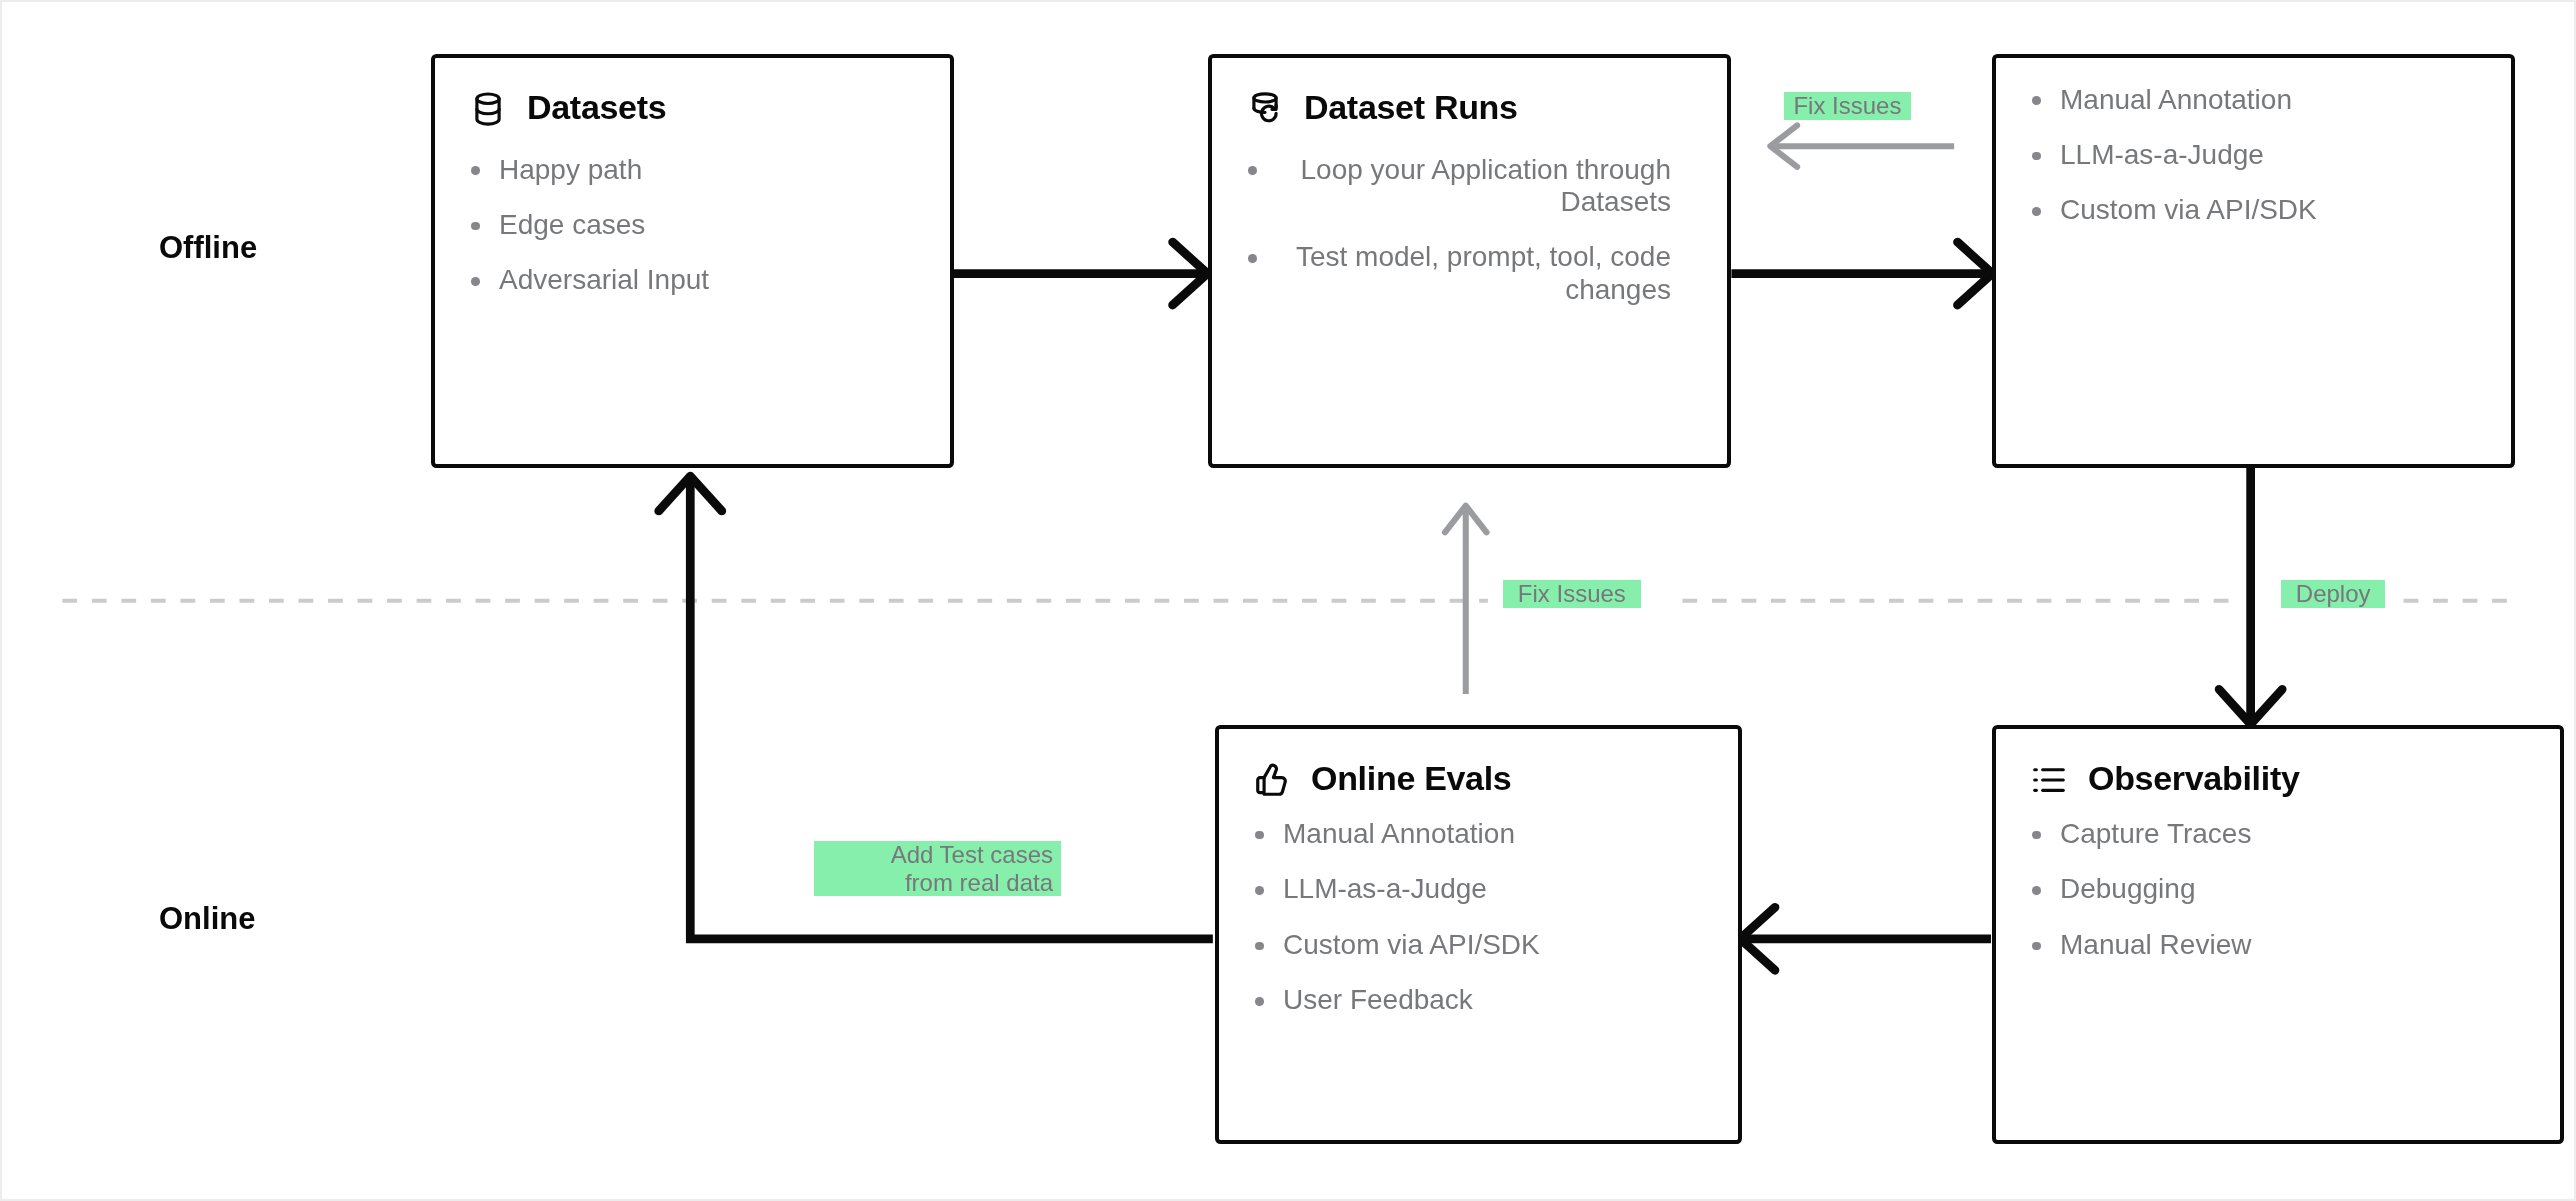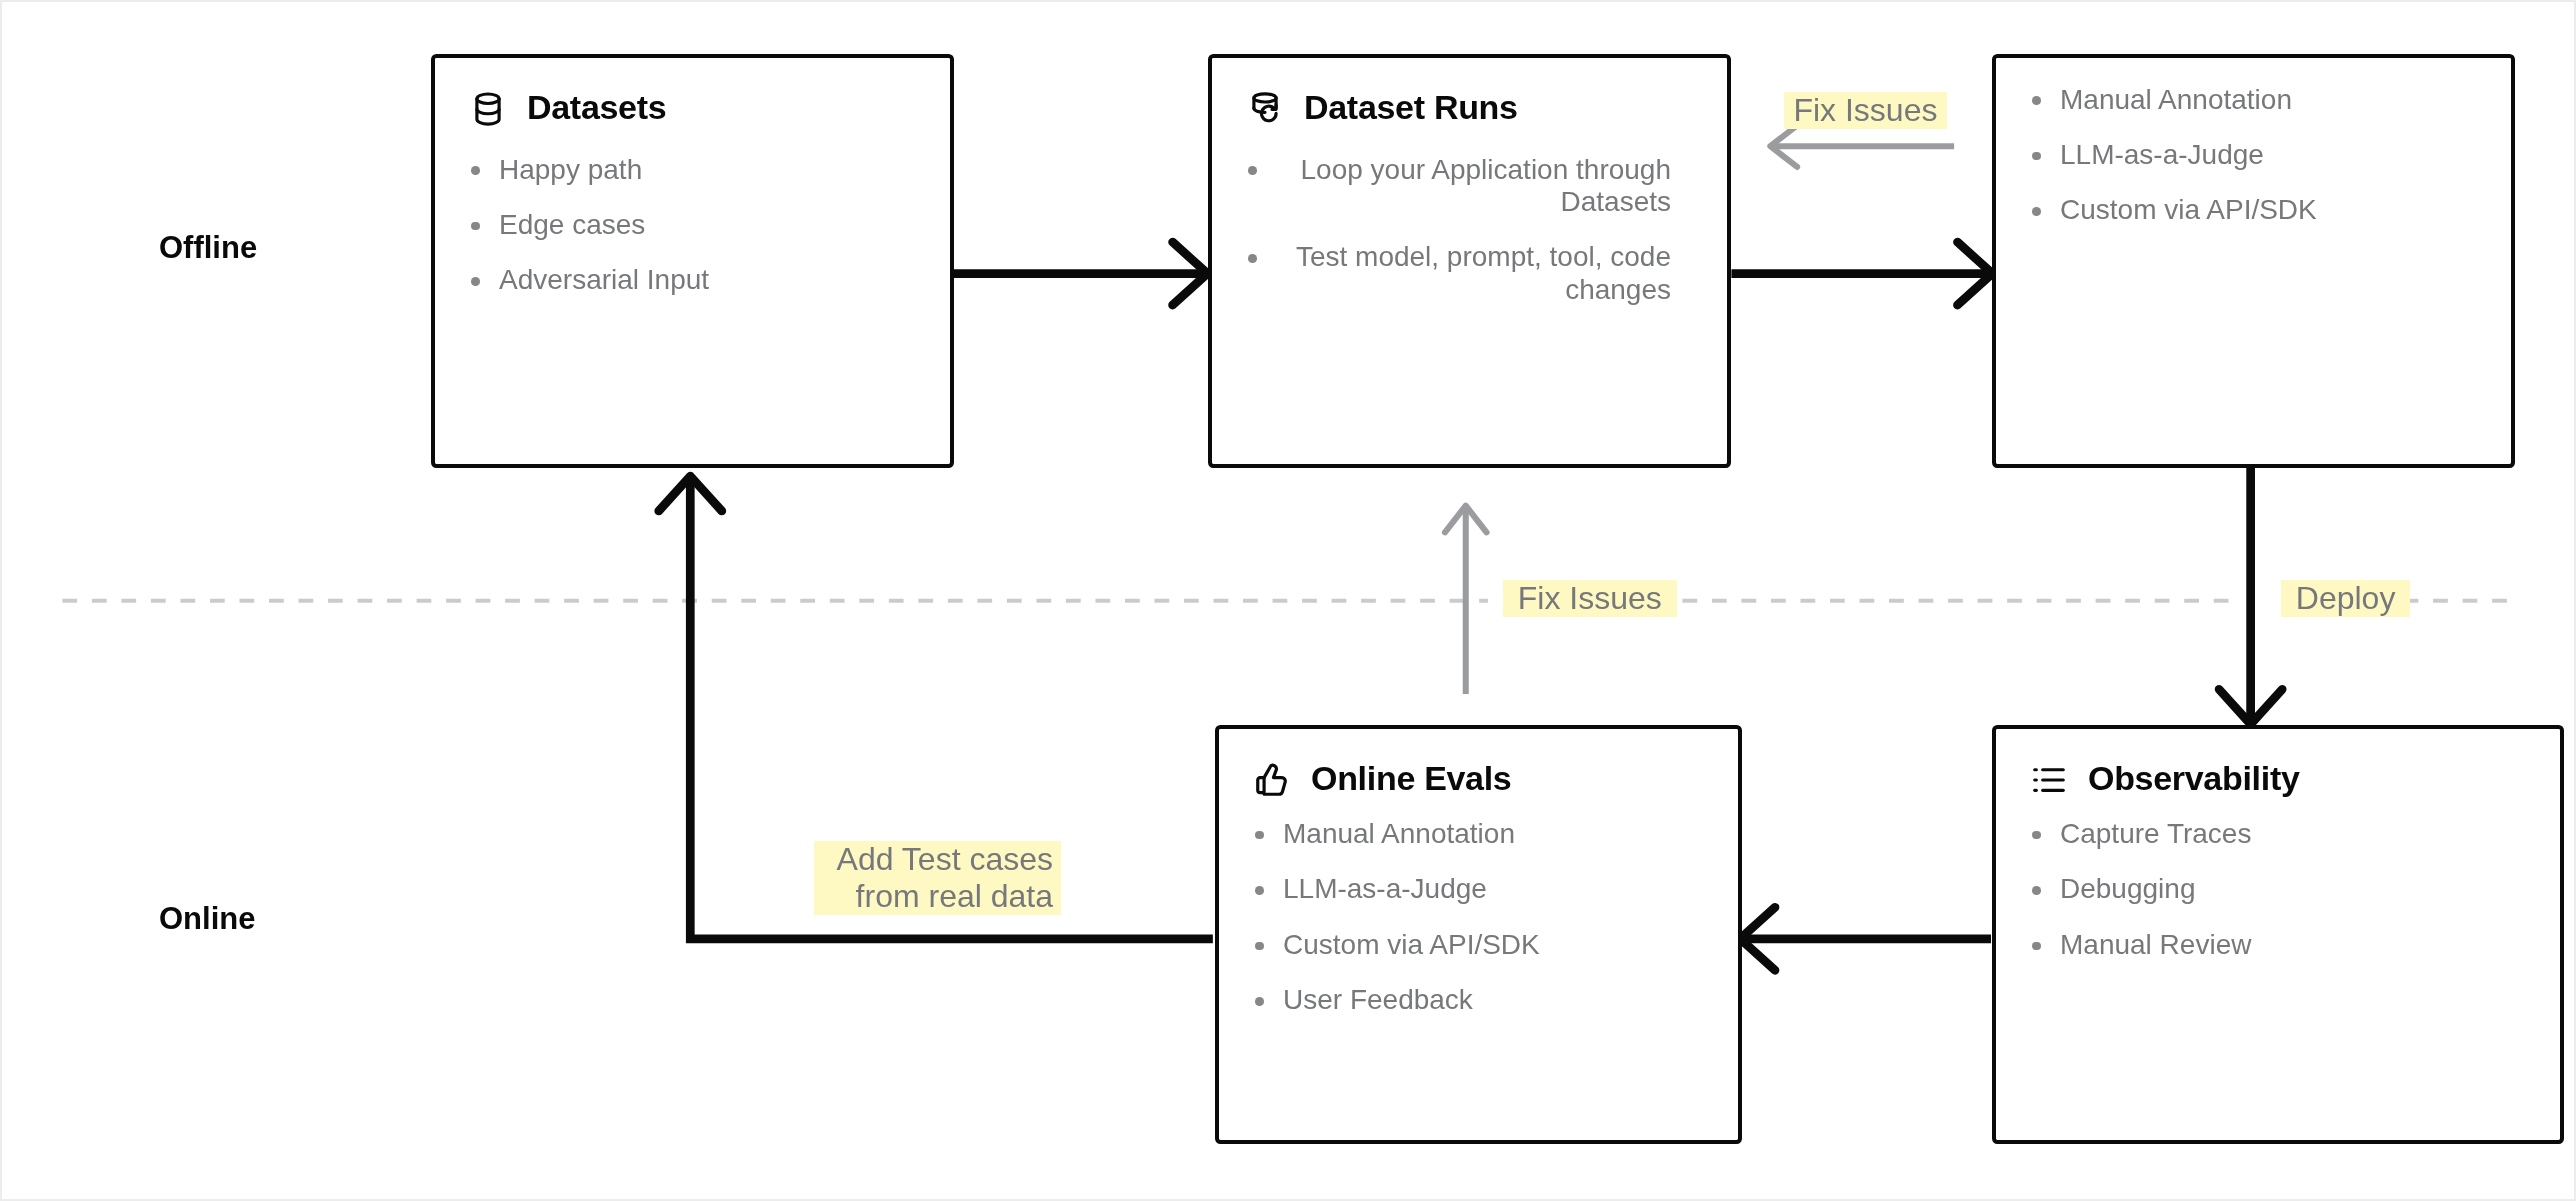--- a/index.html
+++ b/index.html
@@ -88,25 +88,25 @@
     font-size: 31px;
     font-weight: bold;
     color: #0a0a0a;
     white-space: nowrap;
     z-index: 6;
   }
 
   
   .edge-label {
     position: absolute;
-    font-size: 32px;
+    font-size: 24px;
     color: #76787b;
     white-space: nowrap;
     z-index: 7;
-    background: #fef9c3;
+    background: #86efac;
     line-height: 1.15;
   }
   .edge-label.center { text-align: right; }
 </style>
 </head>
 <body>
 
 <div id="canvas">
 
   <svg class="layer" viewBox="0 0 3840 1791" preserveAspectRatio="none">

